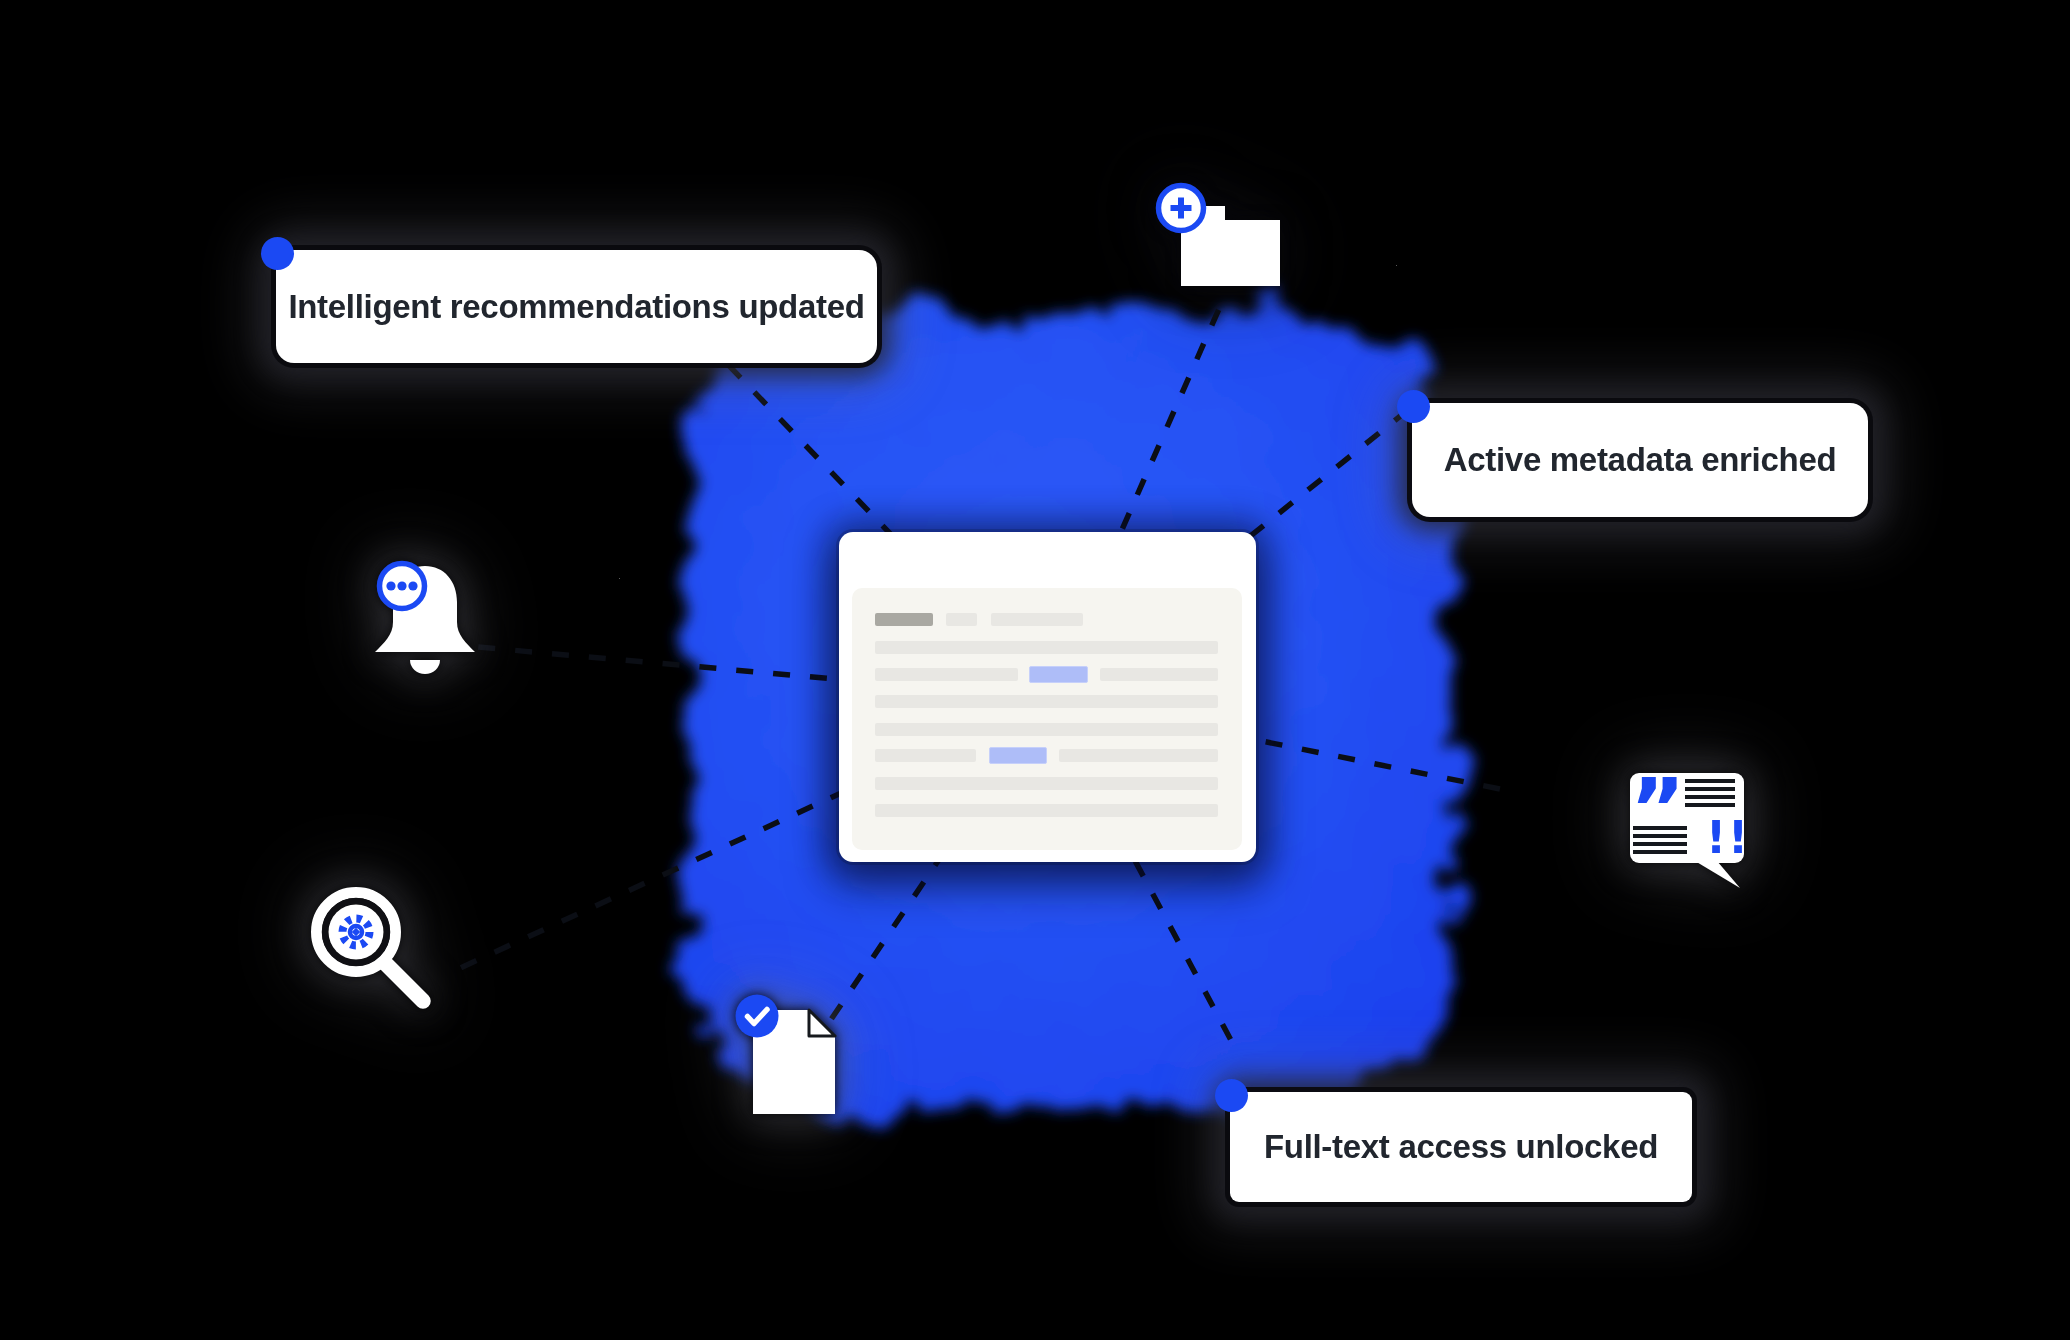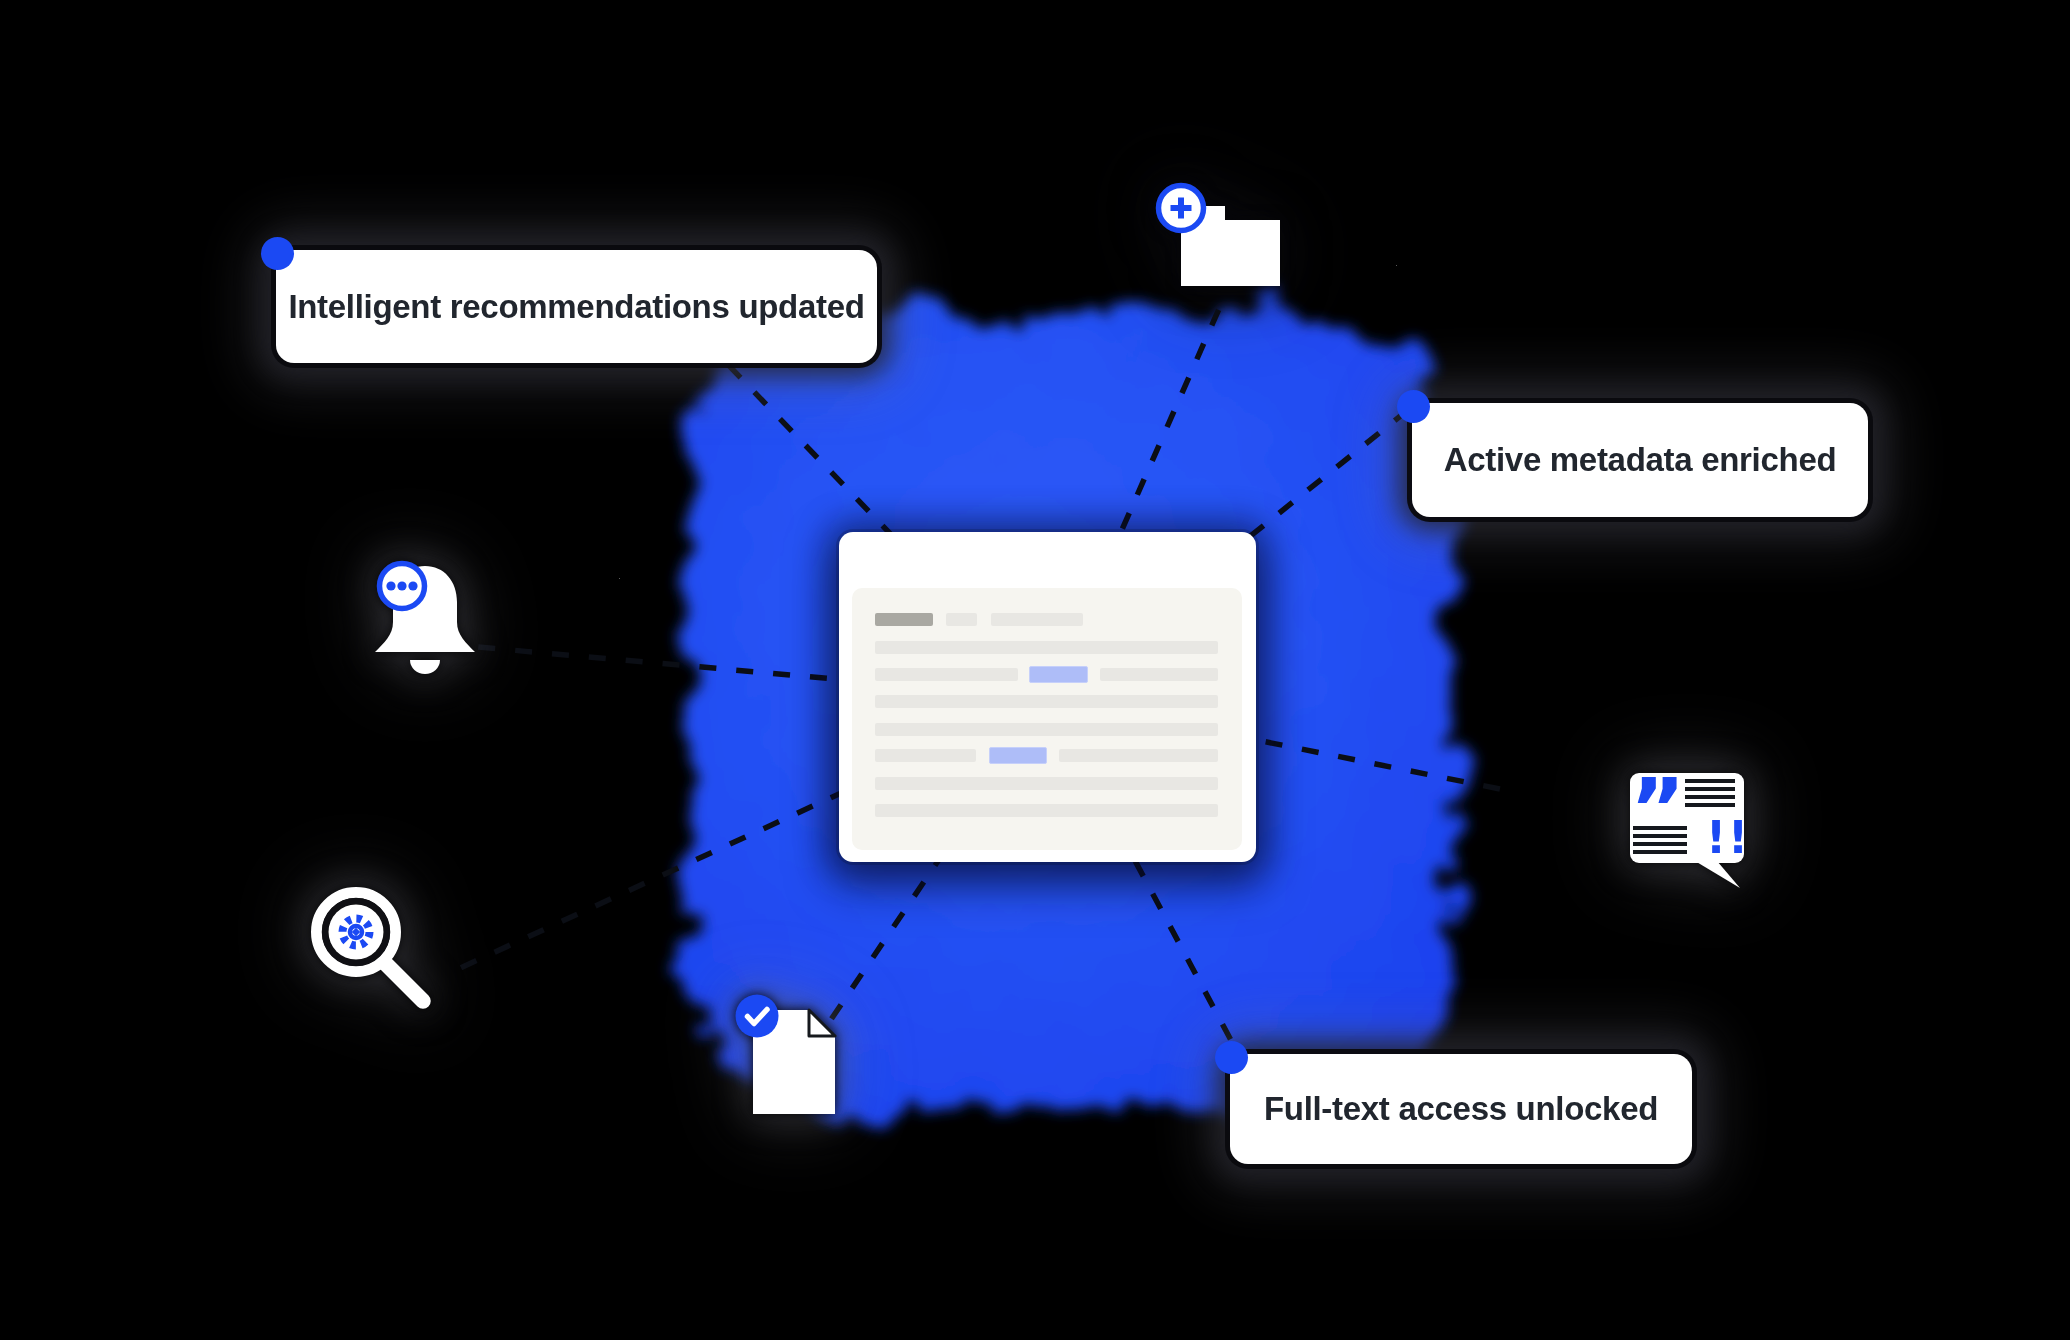--- a/index.html
+++ b/index.html
@@ -16,21 +16,21 @@
   .bar.dark{background:#a9a8a2;}
   .bar.blue{background:#aebdf8;border:1px solid #c6d0fa;height:15px;margin-top:-2px;box-sizing:border-box;height:17px;}
 
   
   .callout{position:absolute;background:#ffffff;border-radius:18px;display:flex;align-items:center;justify-content:center;
            box-shadow:0 0 0 5px rgba(10,10,14,.95), 0 0 24px 14px rgba(35,35,42,.8), 0 0 52px 30px rgba(120,120,132,.22);}
   .callout-text{font-size:33px;font-weight:700;color:#21262e;letter-spacing:-.3px;white-space:nowrap;}
   .dot{position:absolute;left:-15px;top:-13px;width:33px;height:33px;border-radius:50%;background:#1b49f3;}
   #callout-reco{left:276px;top:250px;width:601px;height:113px;}
   #callout-meta{left:1412px;top:403px;width:456px;height:114px;}
-  #callout-full{left:1230px;top:1054px;width:462px;height:110px;}
+  #callout-full{left:1230px;top:1092px;width:462px;height:110px;border-radius:9px;}
 
   
   .float-icon{position:absolute;}
   .halo-dark{filter:drop-shadow(0 0 7px rgba(5,5,8,.95)) drop-shadow(0 0 20px rgba(5,5,10,.75)) drop-shadow(0 0 36px rgba(30,30,38,.4));}
   .halo-glow{filter:drop-shadow(0 0 6px rgba(0,0,0,.95)) drop-shadow(0 0 16px rgba(70,70,78,.55)) drop-shadow(0 0 34px rgba(150,150,160,.3));}
   #icon-folder{left:1155px;top:182px;}
   #icon-bell{left:370px;top:556px;}
   #icon-search{left:292px;top:866px;}
   #icon-doc{left:723px;top:982px;}
   #icon-quote{left:1612px;top:752px;}

